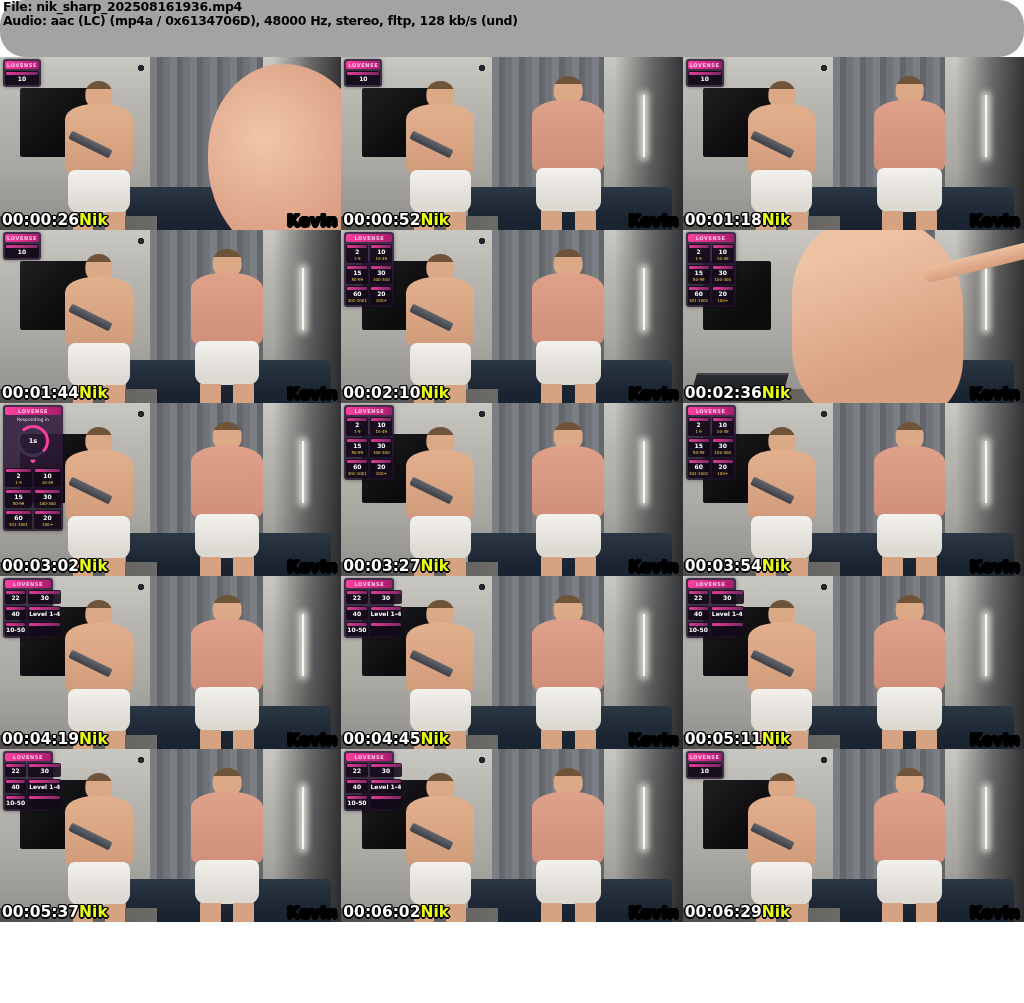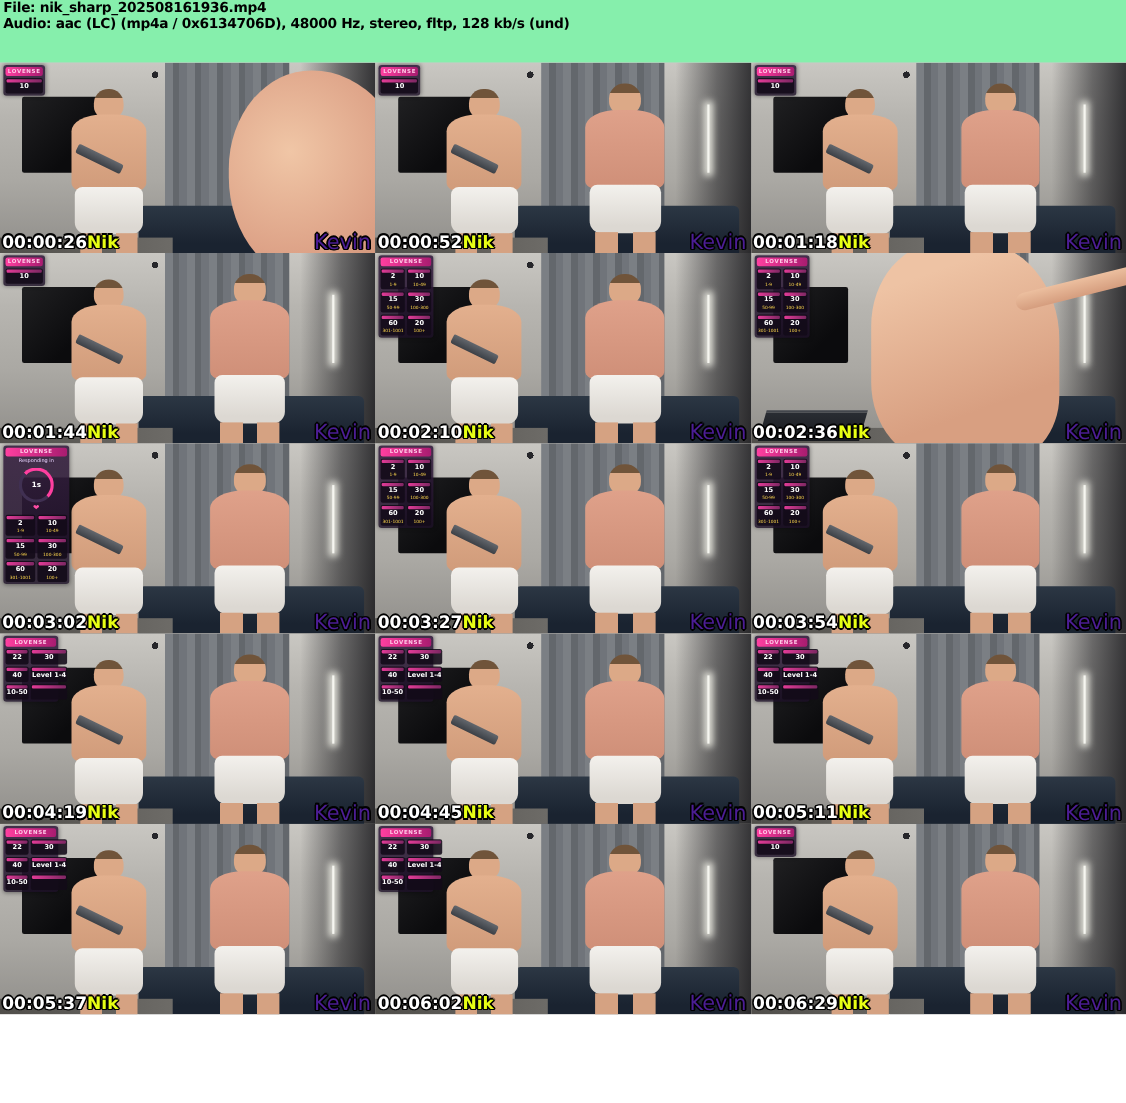--- a/index.html
+++ b/index.html
@@ -1,20 +1,20 @@
 <!DOCTYPE html>
 <html><head>
 <meta charset="utf-8">
 <style>
   html,body{margin:0;padding:0;background:#ffffff;}
   body{width:1024px;height:1003px;overflow:hidden;
        font-family:"DejaVu Sans","Liberation Sans",sans-serif;}
 
   
-  .info-header{background:#86efac;padding:0 0 1px 3px;height:56px;}
+  .info-header{background:#a3a3a3;padding:0 0 1px 3px;height:56px;border-radius:25px;}
   .info-line{font-size:12.5px;font-weight:bold;color:#000;line-height:13.8px;
              letter-spacing:-0.3px;white-space:nowrap;}
 
   
   .grid{display:grid;grid-template-columns:repeat(3,341.33px);width:1024px;}
   .cell{position:relative;width:341.33px;height:173px;overflow:hidden;
         background:#a8a6a1;box-shadow:inset 0 0 46px rgba(0,0,0,.28);}
 
   
   .scene{position:absolute;inset:0;}
@@ -99,22 +99,22 @@
   .tile-r{color:#ffd84d;font-size:4px;line-height:5px;white-space:nowrap;overflow:hidden;}
   .tile-r:empty{display:none;}
 
   
   .ts{position:absolute;left:2px;bottom:0;font-size:15.5px;font-weight:bold;
       line-height:19px;white-space:nowrap;
       text-shadow:-1.5px 0 #000,1.5px 0 #000,0 -1.5px #000,0 1.5px #000,
                   -1px -1px #000,1px 1px #000,-1px 1px #000,1px -1px #000;}
   .ts-time{color:#ffffff;}
   .ts-name{color:#e8ff14;}
-  .rname{position:absolute;right:4px;bottom:0;font-size:19px;font-weight:normal;
-      line-height:19px;color:#4c1d95;white-space:nowrap;
+  .rname{position:absolute;right:4px;bottom:0;font-size:16px;font-weight:bold;
+      line-height:19px;color:#000000;white-space:nowrap;
       text-shadow:-1.5px 0 #000,1.5px 0 #000,0 -1.5px #000,0 1.5px #000,
                   -1px -1px #000,1px 1px #000,-1px 1px #000,1px -1px #000;}
 </style>
 </head>
 <body>
 
 <div class="info-header">
   <div class="info-line">File: nik_sharp_202508161936.mp4</div>
   <div class="info-line">Audio: aac (LC) (mp4a / 0x6134706D), 48000 Hz, stereo, fltp, 128 kb/s (und)</div>
 </div>

